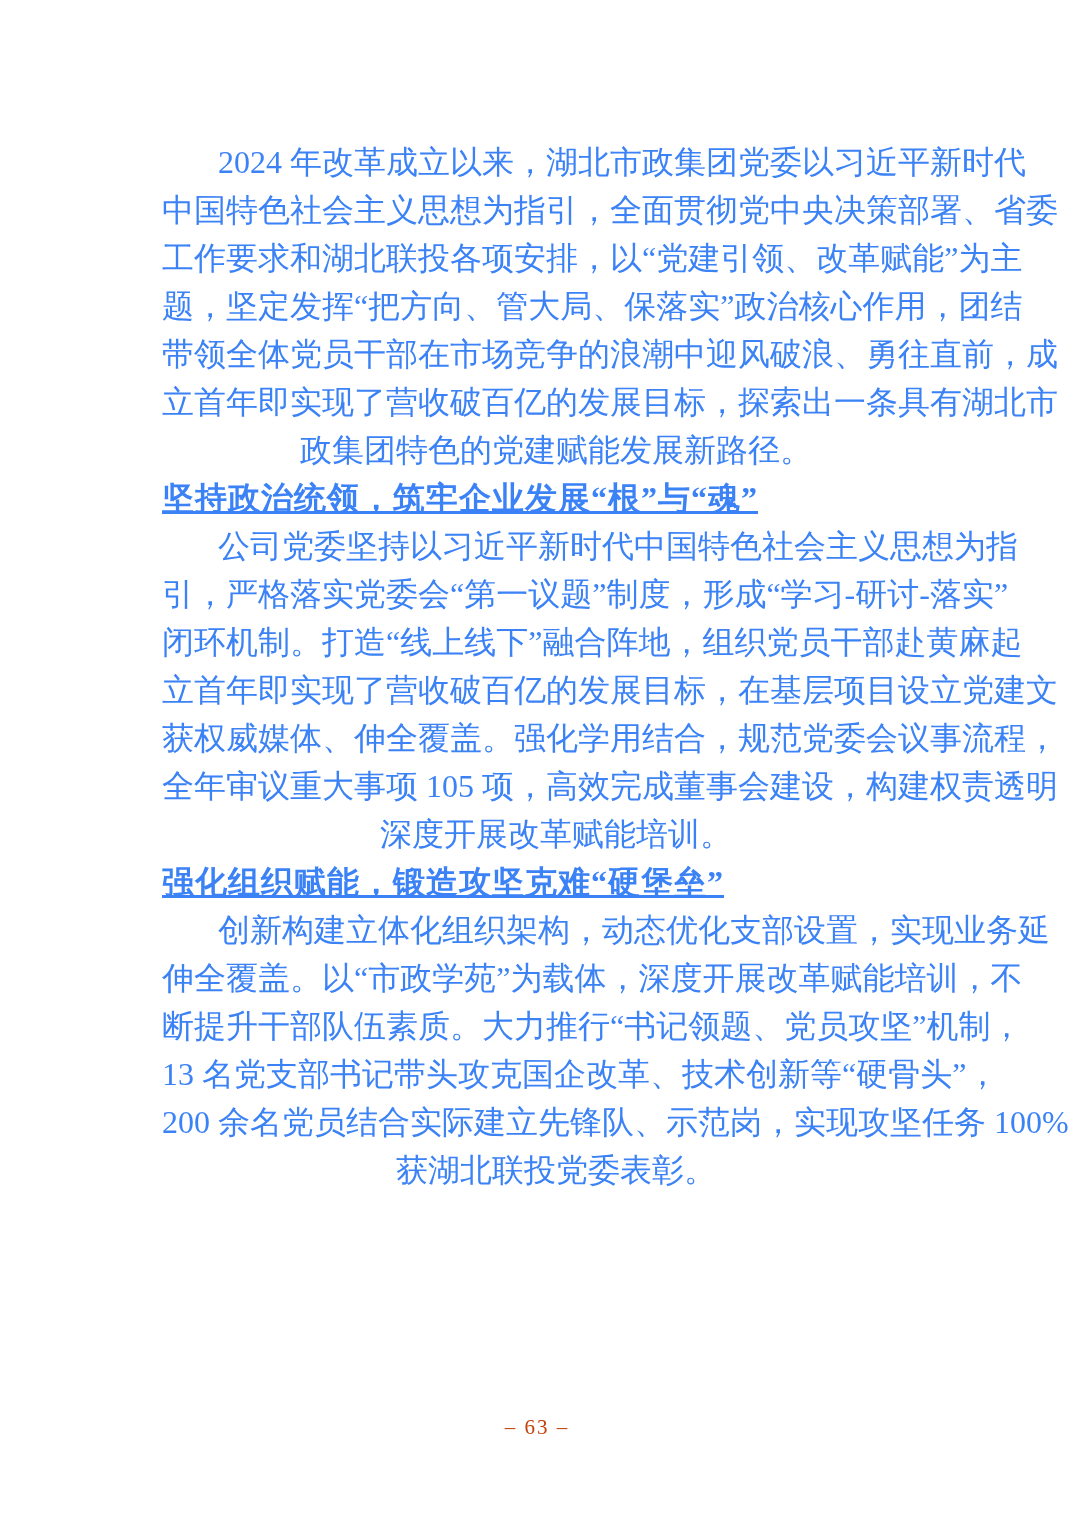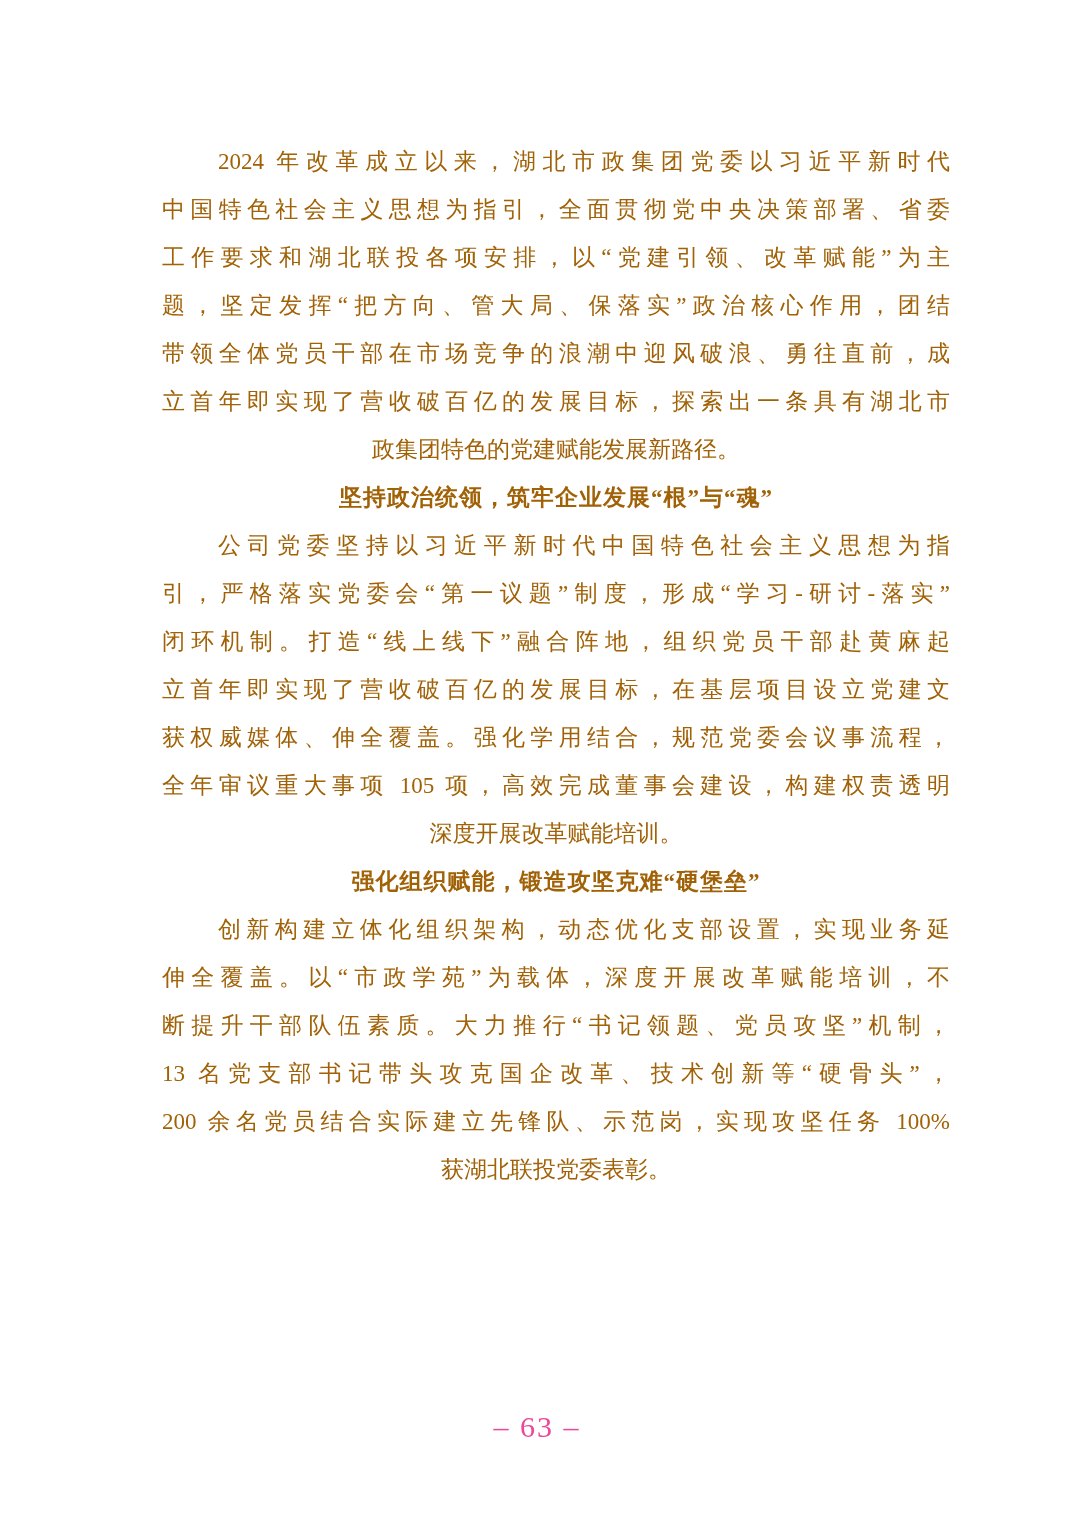--- a/index.html
+++ b/index.html
@@ -16,52 +16,53 @@
     font-family: "Liberation Serif", "DejaVu Serif", serif;
     color: #1d1d1d;
   }
   .content {
     position: absolute;
     left: 162px;
     top: 138px;
     width: 788px;
   }
   .line, .heading {
-    font-size: 23px;
+    font-size: 32px;
     line-height: 48px;
     height: 48px;
     white-space: nowrap;
-    color: #a16207;
+    color: #3b82f6;
   }
   .line {
     text-align: center;
   }
   .line.fill {
     text-align: justify;
     text-align-last: justify;
   }
   .line.ind {
     text-indent: 56px;
   }
   .heading {
     font-weight: bold;
-    text-align: center;
+    text-align: left;
     letter-spacing: 1px;
+    text-decoration: underline;
   }
   .footer {
     position: absolute;
     top: 1403px;
     left: 0;
     width: 100%;
     height: 48px;
     line-height: 48px;
     text-align: center;
-    font-size: 30px;
+    font-size: 21px;
     letter-spacing: 2px;
-    color: #ec4899;
+    color: #c2410c;
   }
 </style>
 </head>
 <body>
 
 <div class="page">
   <div class="content">
       <div class="line ind fill">2024 年改革成立以来，湖北市政集团党委以习近平新时代</div>
       <div class="line fill">中国特色社会主义思想为指引，全面贯彻党中央决策部署、省委</div>
       <div class="line fill">工作要求和湖北联投各项安排，以“党建引领、改革赋能”为主</div>

